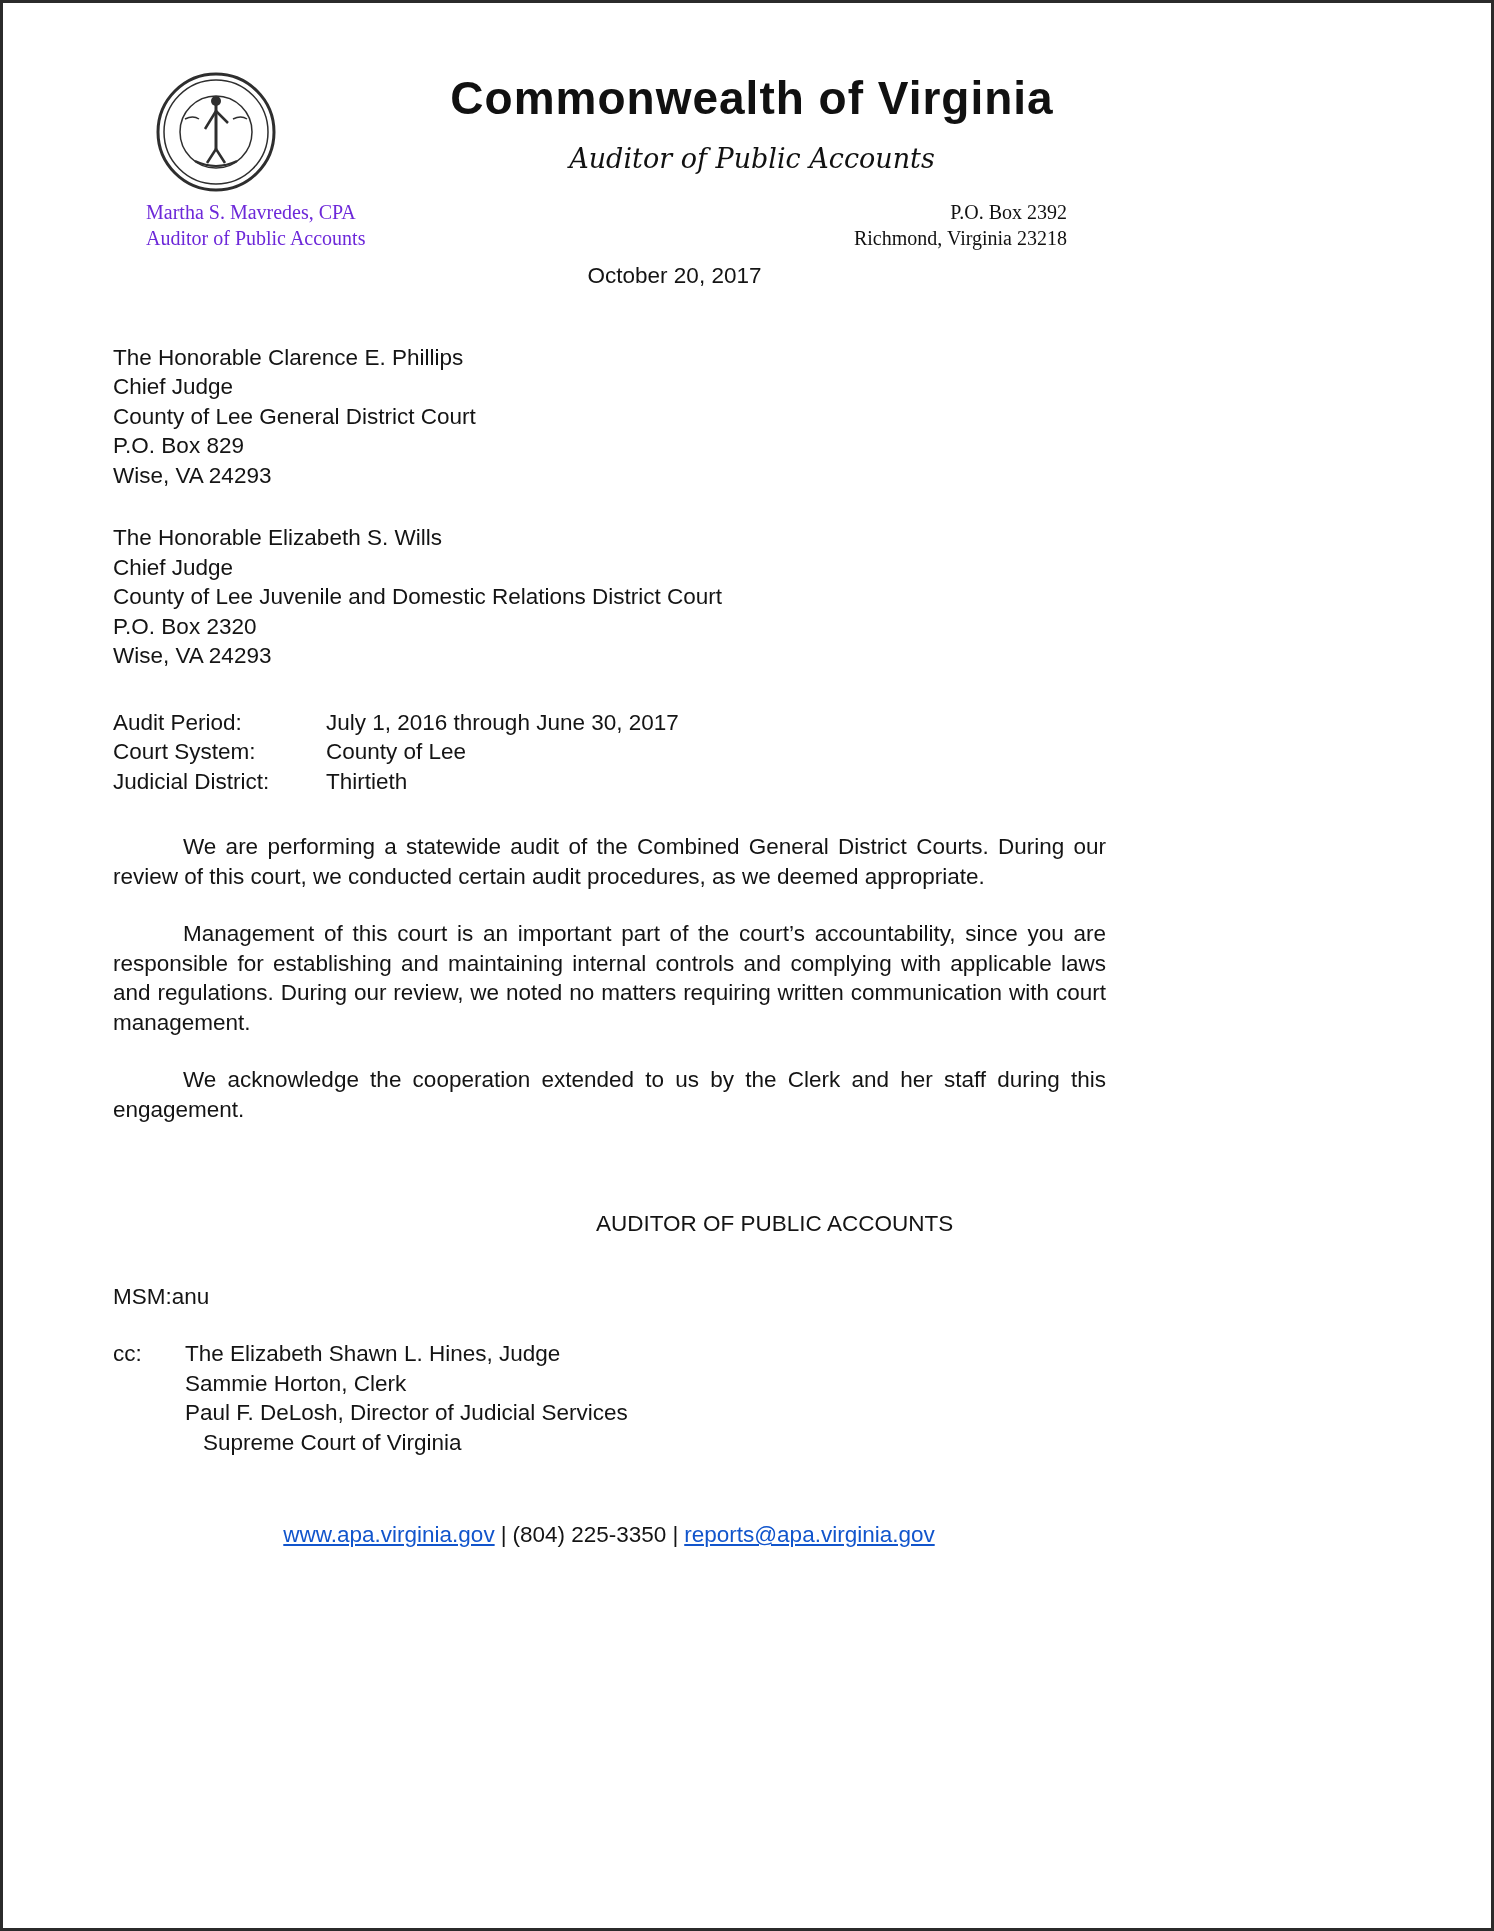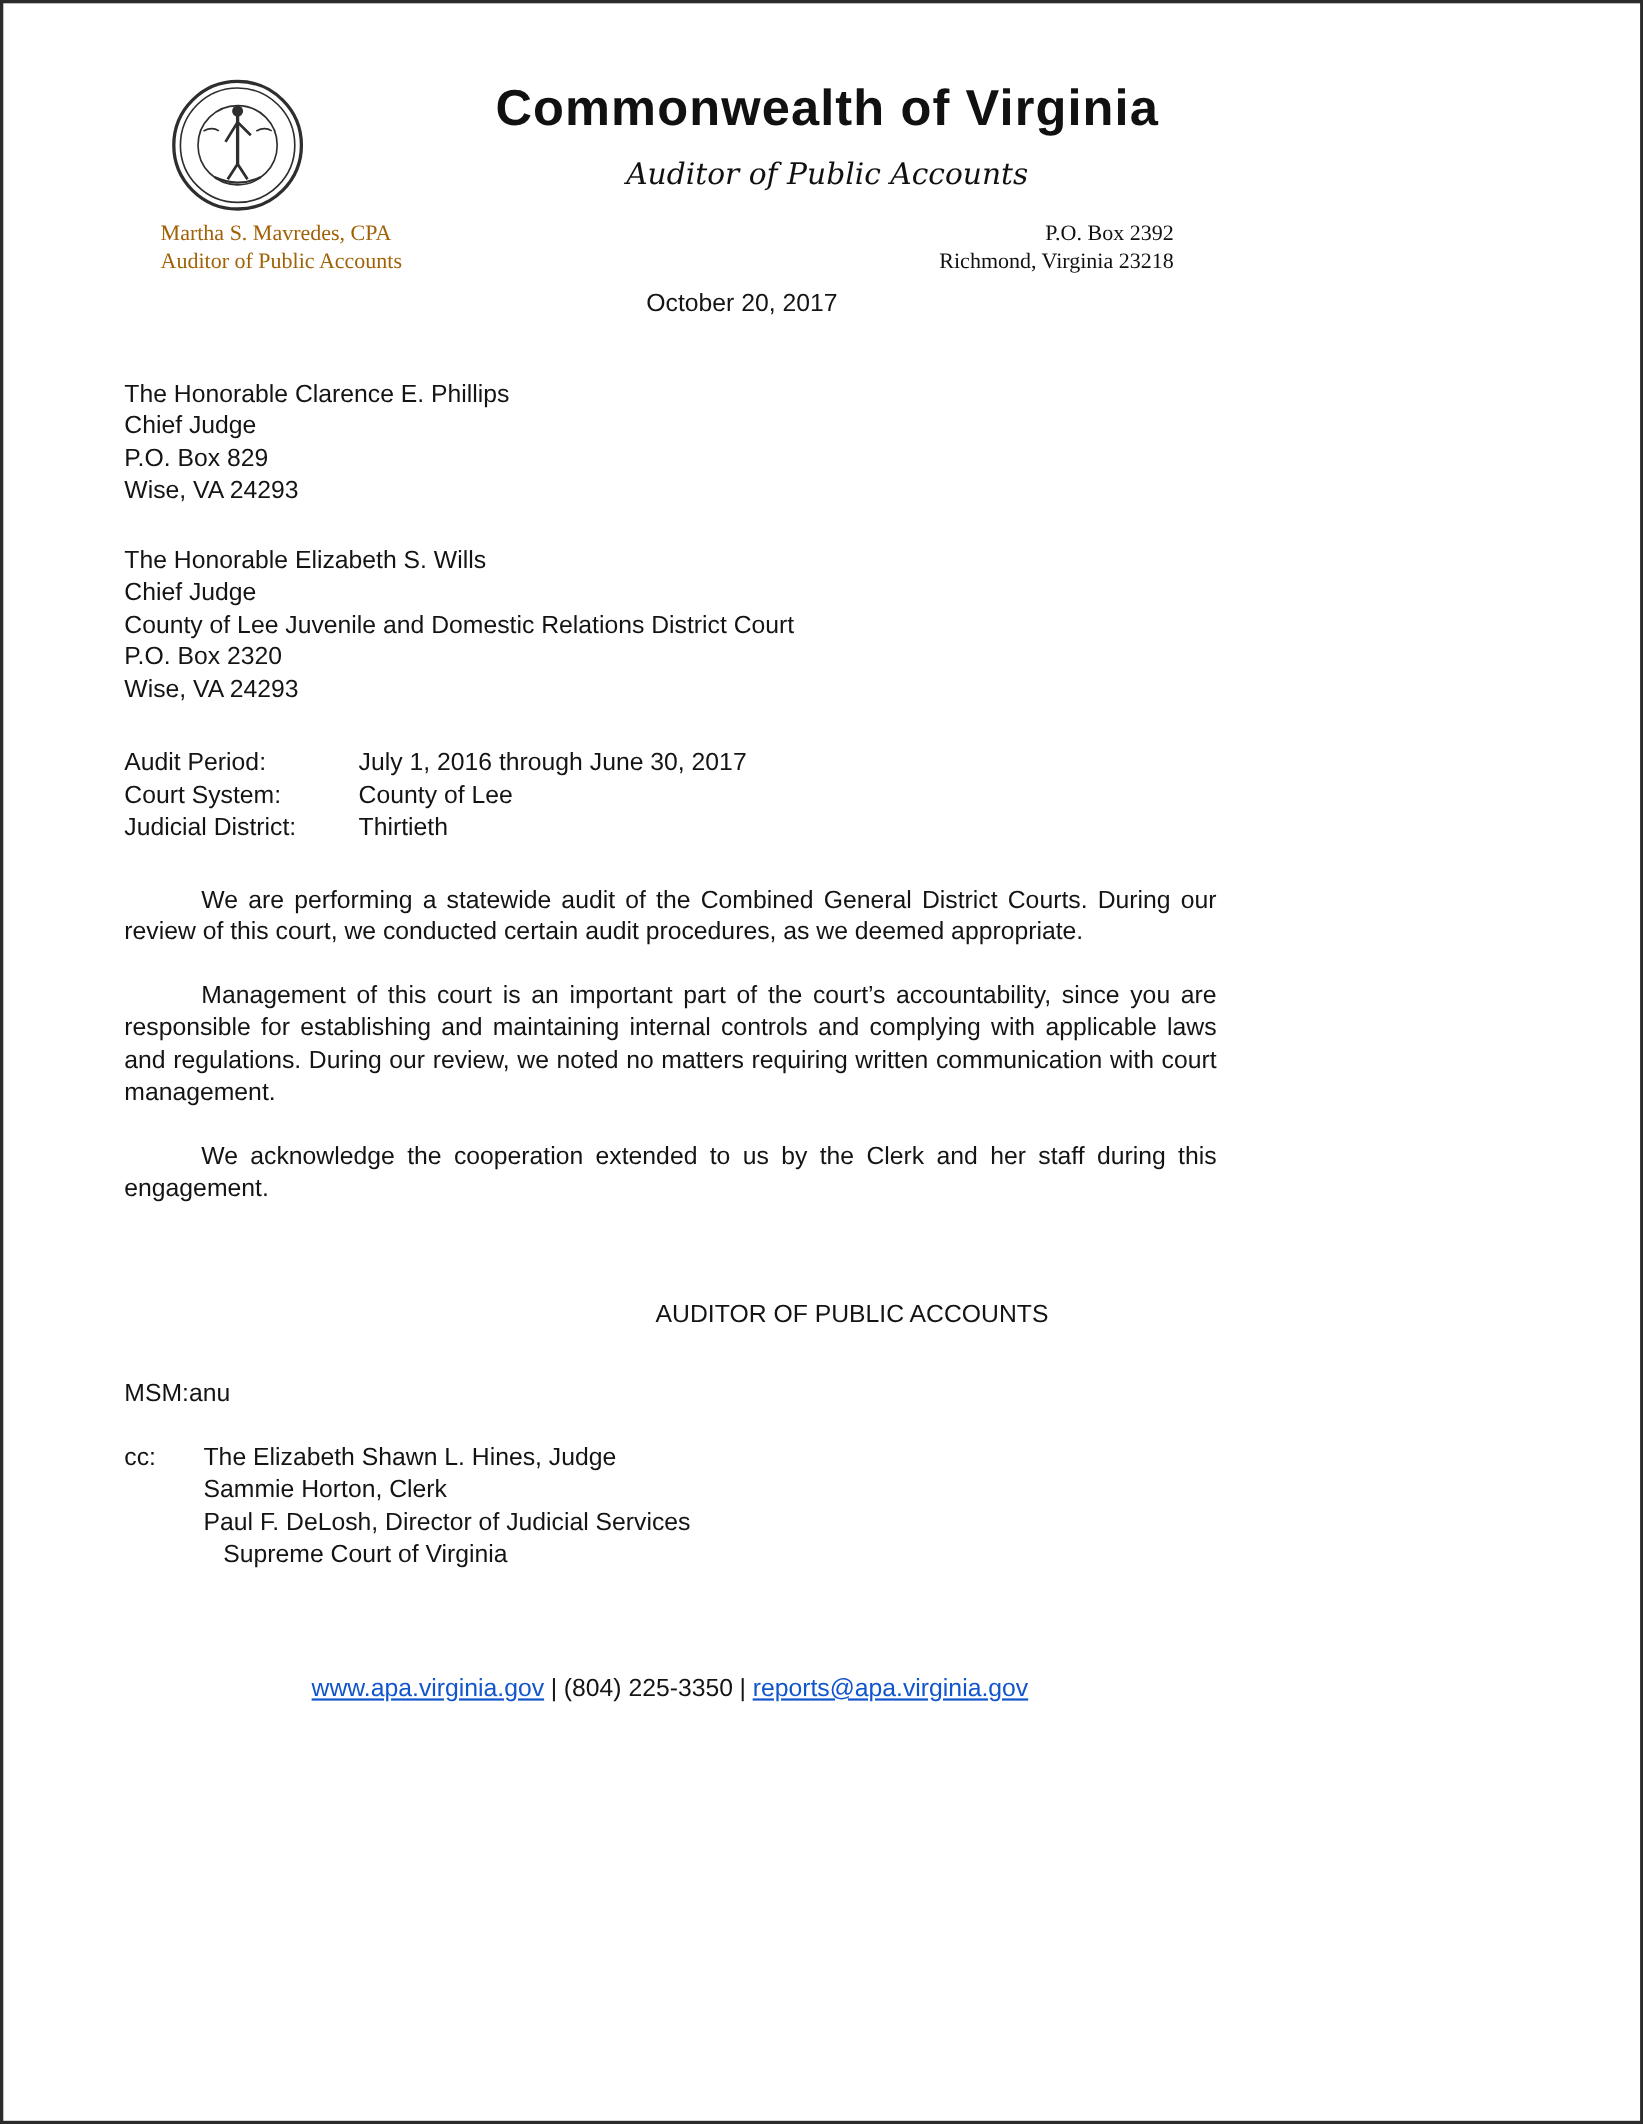--- a/index.html
+++ b/index.html
@@ -49,21 +49,21 @@
     margin-top: 18px;
     color: #111;
   }
   .lh-left {
     position: absolute;
     left: 143px;
     top: 196px;
     font-family: "Liberation Serif", serif;
     font-size: 20px;
     line-height: 26px;
-    color: #a16207;
+    color: #6d28d9;
   }
   .lh-right {
     position: absolute;
     right: 424px;
     top: 196px;
     text-align: right;
     font-family: "Liberation Serif", serif;
     font-size: 20px;
     line-height: 26px;
     color: #111;
@@ -153,20 +153,21 @@
     </div>
   </div>
 
   <div class="content">
 
     <div class="date-line">October 20, 2017</div>
 
     <div class="addr-block first">
       <div>The Honorable Clarence E. Phillips</div>
       <div>Chief Judge</div>
+      <div>County of Lee General District Court</div>
       <div>P.O. Box 829</div>
       <div>Wise, VA  24293</div>
     </div>
 
     <div class="addr-block second">
       <div>The Honorable Elizabeth S. Wills</div>
       <div>Chief Judge</div>
       <div>County of Lee Juvenile and Domestic Relations District Court</div>
       <div>P.O. Box 2320</div>
       <div>Wise, VA 24293</div>

